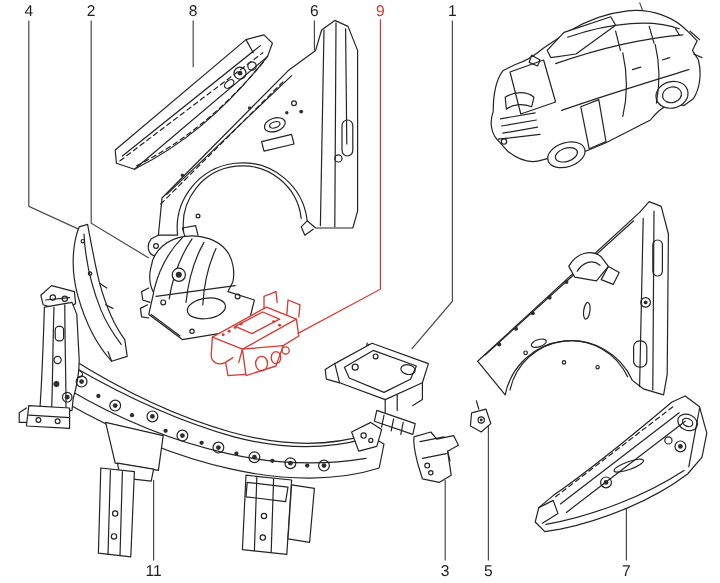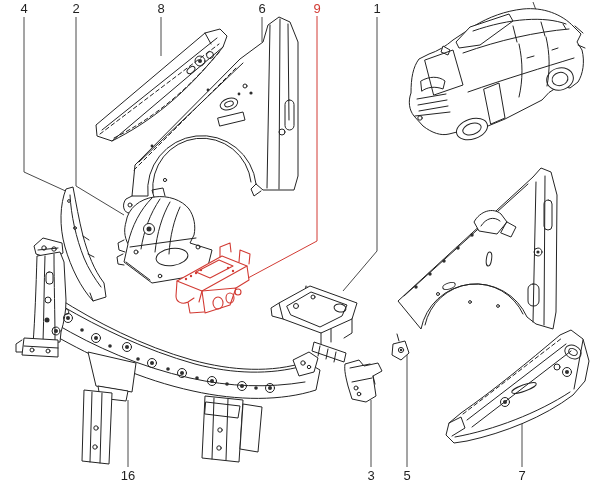--- a/index.html
+++ b/index.html
@@ -254,19 +254,19 @@
   </g>
 </svg>
 
 <div>
   <div class="co" style="left:24px;top:2px">4</div>
   <div class="co" style="left:76px;top:2px">2</div>
   <div class="co" style="left:161px;top:2px">8</div>
   <div class="co" style="left:262px;top:2px">6</div>
   <div class="co red" style="left:317px;top:2px">9</div>
   <div class="co" style="left:377px;top:2px">1</div>
-  <div class="co" style="left:128px;top:469px">16</div>
+  <div class="co" style="left:128px;top:469px">11</div>
   <div class="co" style="left:371px;top:469px">3</div>
   <div class="co" style="left:407px;top:469px">5</div>
   <div class="co" style="left:522px;top:469px">7</div>
 </div>
 
 </div>
 
 </body></html>

